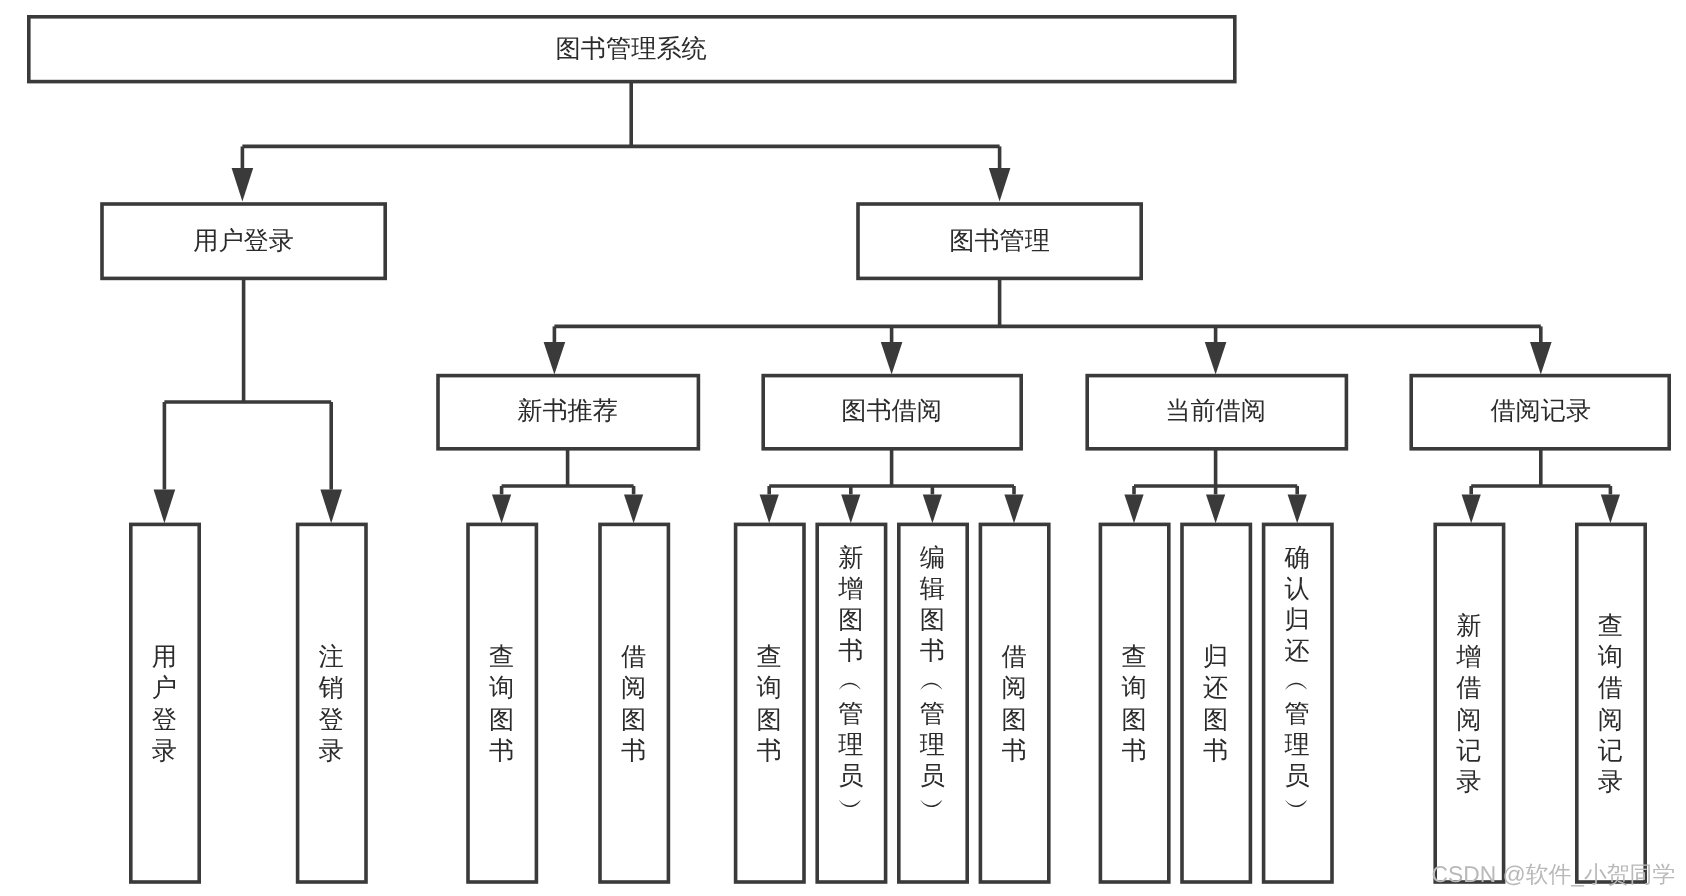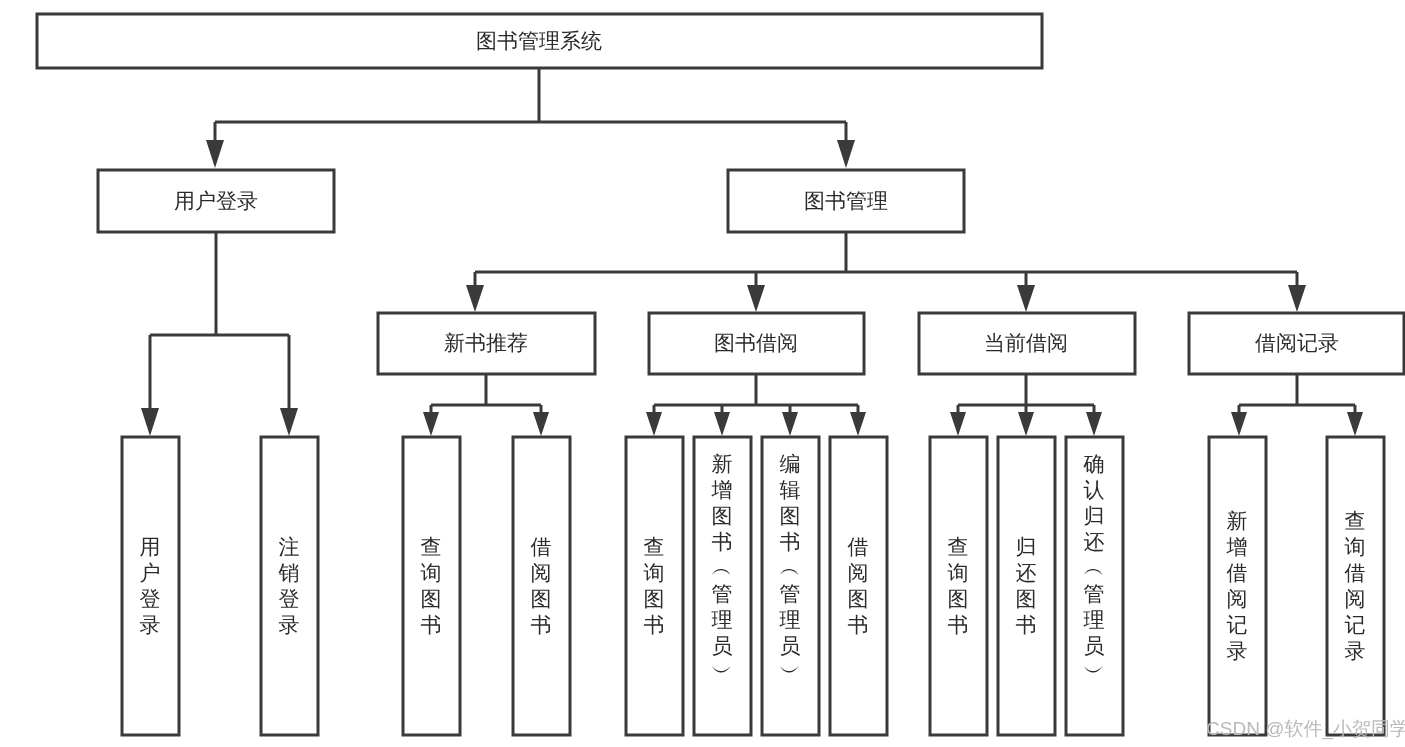--- a/index.html
+++ b/index.html
@@ -9,21 +9,21 @@
   }
   body {
     width: 1405px;
     height: 747px;
     font-family: "Liberation Sans", "DejaVu Sans", sans-serif;
     overflow: hidden;
     position: relative;
   }
   #diagram-root {
     position: absolute;
-    left: 17px;
+    left: 4px;
     top: 0;
     width: 1223px;
     height: 747px;
   }
   svg { display: block; }
   .node-rect {
     fill: #ffffff;
     stroke: #3a3a3a;
     stroke-width: 3;
   }

